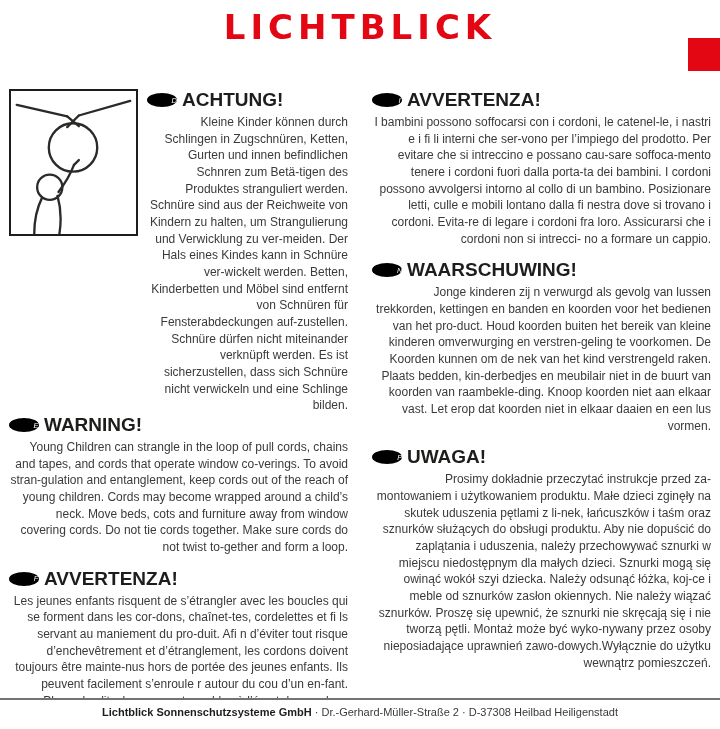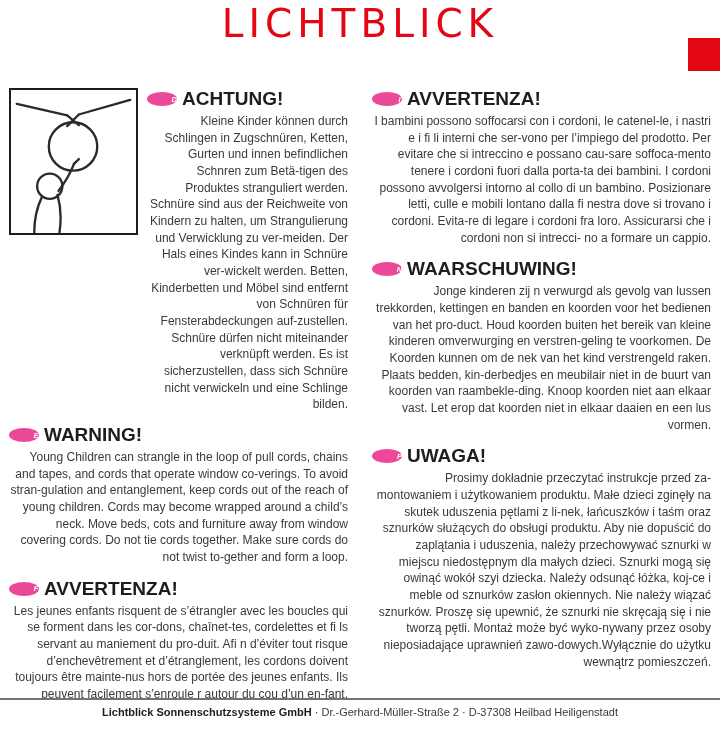--- a/index.html
+++ b/index.html
@@ -6,24 +6,24 @@
   html, body {
     width: 720px; height: 729px;
     background: #ffffff;
     font-family: "Liberation Sans", sans-serif;
     color: #3a3a39;
   }
   .page { position: relative; width: 720px; height: 729px; overflow: hidden; background: #fff; }
 
   .logo {
     text-align: center;
-    padding-top: 4px;
+    padding-top: 10px;
     font-family: "DejaVu Sans", sans-serif;
-    font-size: 39px;
-    font-weight: normal;
+    font-size: 34px;
+    font-weight: bold;
     letter-spacing: 5px;
     line-height: 1.0;
     color: #e30613;
     user-select: none;
   }
 
   .red-square {
     position: absolute;
     top: 38px; right: 0;
     width: 32px; height: 33px;
@@ -49,24 +49,24 @@
   .illustration-frame svg { display: block; width: 100%; height: 100%; }
 
   .section { margin-bottom: 12px; }
   .section-heading {
     display: flex; align-items: center; gap: 5px;
     margin-bottom: 3px;
   }
   .badge {
     width: 14px; height: 14px;
     border-radius: 50%;
-    background: #ec4899;
+    background: #000000;
     color: #ffffff;
     font-size: 7.5px;
-    font-weight: bold;
+    font-weight: normal;
     font-style: italic;
     display: inline-flex; align-items: center; justify-content: center;
     flex: 0 0 auto;
     letter-spacing: .2px;
     padding-left: 30px;
   }
   .heading-text {
     font-size: 19px;
     font-weight: bold;
     color: #1d1d1b;
@@ -130,21 +130,21 @@
 
         <div class="de-text-wrap">
           <div class="section-heading">
             <span class="badge">DE</span>
             <span class="heading-text">ACHTUNG!</span>
           </div>
           <p class="body-text">Kleine Kinder können durch Schlingen in Zugschnüren, Ketten, Gurten und innen befindlichen Schnren zum Betä-tigen des Produktes stranguliert werden. Schnüre sind aus der Reichweite von Kindern zu halten, um Strangulierung und Verwicklung zu ver-meiden. Der Hals eines Kindes kann in Schnüre ver-wickelt werden. Betten, Kinderbetten und Möbel sind entfernt von Schnüren für Fensterabdeckungen auf-zustellen. Schnüre dürfen nicht miteinander verknüpft werden. Es ist sicherzustellen, dass sich Schnüre nicht verwickeln und eine Schlinge bilden.</p>
         </div>
       </div>
 
-      <div class="section" style="margin-top:11px;">
+      <div class="section" style="">
         <div class="section-heading">
           <span class="badge">EN</span>
           <span class="heading-text">WARNING!</span>
         </div>
         <p class="body-text">Young Children can strangle in the loop of pull cords, chains and tapes, and cords that operate window co-verings. To avoid stran-gulation and entanglement, keep cords out of the reach of young children. Cords may become wrapped around a child’s neck. Move beds, cots and furniture away from window covering cords. Do not tie cords together. Make sure cords do not twist to-gether and form a loop.</p>
       </div>
 
       <div class="section">
         <div class="section-heading">
           <span class="badge">FR</span>

